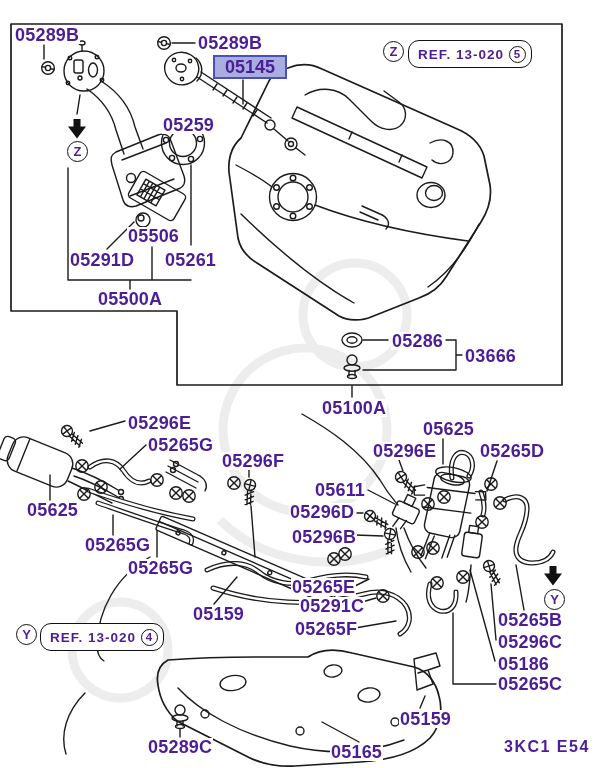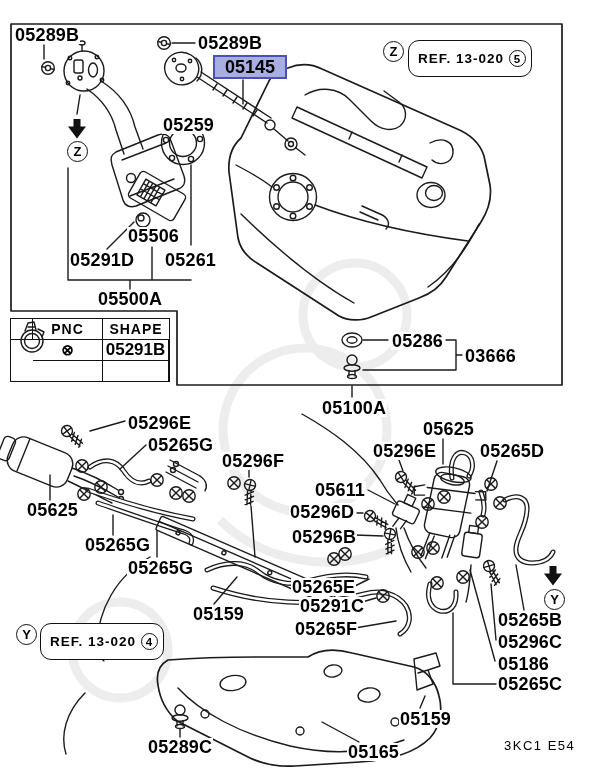--- a/index.html
+++ b/index.html
@@ -1,44 +1,44 @@
 <!DOCTYPE html>
 <html><head>
 <meta charset="utf-8">
 <style>
   html,body{margin:0;padding:0;background:#fff;}
   #stage{position:relative;width:609px;height:768px;background:#fff;overflow:hidden;
-         font-family:"Liberation Sans",sans-serif;color:#000000;}
+         font-family:"Liberation Sans",sans-serif;color:#4c1d95;}
   svg{position:absolute;left:0;top:0;}
   .art{stroke:#1b1b1b;stroke-width:1.4;fill:none;stroke-linecap:round;stroke-linejoin:round;}
   .thick{stroke-width:1.7;}
   .hose{stroke:#1b1b1b;stroke-width:5;fill:none;stroke-linecap:round;}
   .hosein{stroke:#fff;stroke-width:2.4;fill:none;stroke-linecap:round;}
   .pl{position:absolute;font-size:18px;font-weight:700;line-height:1;white-space:nowrap;
       letter-spacing:0.2px;background:#fff;padding:0 1px;}
   .hl{position:absolute;left:213px;top:55px;width:74px;height:24px;
       background:#a9aee0;border:2px solid #4a50b4;display:flex;align-items:center;
       justify-content:center;font-size:18px;font-weight:700;box-sizing:border-box;}
-  .refbox{position:absolute;height:37px;border:1.7px solid #111;border-radius:11px;
+  .refbox{position:absolute;height:28px;border:1.7px solid #111;border-radius:11px;
       background:#fff;display:flex;align-items:center;padding:0 5px 0 9px;box-sizing:border-box;
       font-size:13.5px;font-weight:700;letter-spacing:1px;white-space:nowrap;}
   .circ{border:1.6px solid #111;border-radius:50%;background:#fff;display:flex;
       align-items:center;justify-content:center;font-weight:700;box-sizing:border-box;}
   .circ.big{position:absolute;width:21px;height:21px;font-size:13px;}
   .circ.inbox{width:17px;height:17px;font-size:11.5px;margin-left:5px;flex:none;}
   .reftext{transform:translateY(-0.5px);}
   #pnc-table{position:absolute;left:10px;top:318px;width:160px;height:64px;
       border:1.7px solid #111;box-sizing:border-box;background:#fff;display:grid;
       grid-template-columns:22px 70px 1fr;grid-template-rows:21px 21px 1fr;}
   #pnc-table div{display:flex;align-items:center;justify-content:center;box-sizing:border-box;}
   .bR{border-right:1.5px solid #111;} .bB{border-bottom:1.5px solid #111;}
   .th{font-size:14px;font-weight:700;letter-spacing:1px;}
   .td{font-size:17px;font-weight:700;}
   .mark{font-size:15px;font-weight:700;}
-  .code{position:absolute;left:504px;top:738px;font-size:13px;font-weight:400;
+  .code{position:absolute;left:504px;top:738px;font-size:16px;font-weight:700;
       letter-spacing:1.5px;}
 </style>
 </head>
 <body>
 
 <div id="stage">
 
 <svg width="609" height="768" viewBox="0 0 609 768">
   <defs>
     <g id="cx" class="art">
@@ -367,56 +367,36 @@
 <div class="pl" style="left:479px;top:442px">05265D</div>
 <div class="pl" style="left:314px;top:481px">05611</div>
 <div class="pl" style="left:289px;top:503px">05296D</div>
 <div class="pl" style="left:291px;top:528px">05296B</div>
 <div class="pl" style="left:291px;top:578px">05265E</div>
 <div class="pl" style="left:299px;top:597px">05291C</div>
 <div class="pl" style="left:294px;top:620px">05265F</div>
 <div class="pl" style="left:192px;top:605px">05159</div>
 <div class="pl" style="left:399px;top:710px">05159</div>
 <div class="pl" style="left:147px;top:738px">05289C</div>
-<div class="pl" style="left:347px;top:743px">05165</div>
+<div class="pl" style="left:330px;top:743px">05165</div>
 <div class="pl" style="left:497px;top:611px">05265B</div>
 <div class="pl" style="left:497px;top:633px">05296C</div>
 <div class="pl" style="left:497px;top:655px">05186</div>
 <div class="pl" style="left:497px;top:675px">05265C</div>
 
 <div class="circ big" style="left:67px;top:141px">Z</div>
 <div class="circ big" style="left:544px;top:589px">Y</div>
 
 <div class="circ big" style="left:383px;top:41px">Z</div>
 <div class="refbox" style="left:408px;top:40px">
   <span class="reftext">REF. 13-020</span>
   <span class="circ inbox">5</span>
 </div>
 <div class="circ big" style="left:16px;top:624px">Y</div>
 <div class="refbox" style="left:40px;top:623px">
   <span class="reftext">REF. 13-020</span>
   <span class="circ inbox">4</span>
 </div>
 
-<div id="pnc-table">
-  <div class="bR bB"></div>
-  <div class="bR bB th">PNC</div>
-  <div class="bB th">SHAPE</div>
-  <div class="bR bB mark">⊗</div>
-  <div class="bR bB td">05291B</div>
-  <div style="grid-row:2/4">
-    <svg width="44" height="38" viewBox="0 0 44 38">
-      <g class="art">
-        <circle cx="21" cy="22" r="11"></circle>
-            <circle cx="21" cy="22" r="7.5"></circle>
-        <path d="M14 12 L17 4 L23 3 L25 11"></path>
-        <path d="M27 10 L33 13 L31 18"></path>
-        <path d="M17 8 H24"></path>
-      </g>
-    </svg>
-  </div>
-  <div class="bR"></div>
-  <div class="bR"></div>
+
+<div class="code">3KC1 E54</div>
+
 </div>
 
-<div class="code">3KC1 E54</div>
-
-</div>
-
 </body></html>

